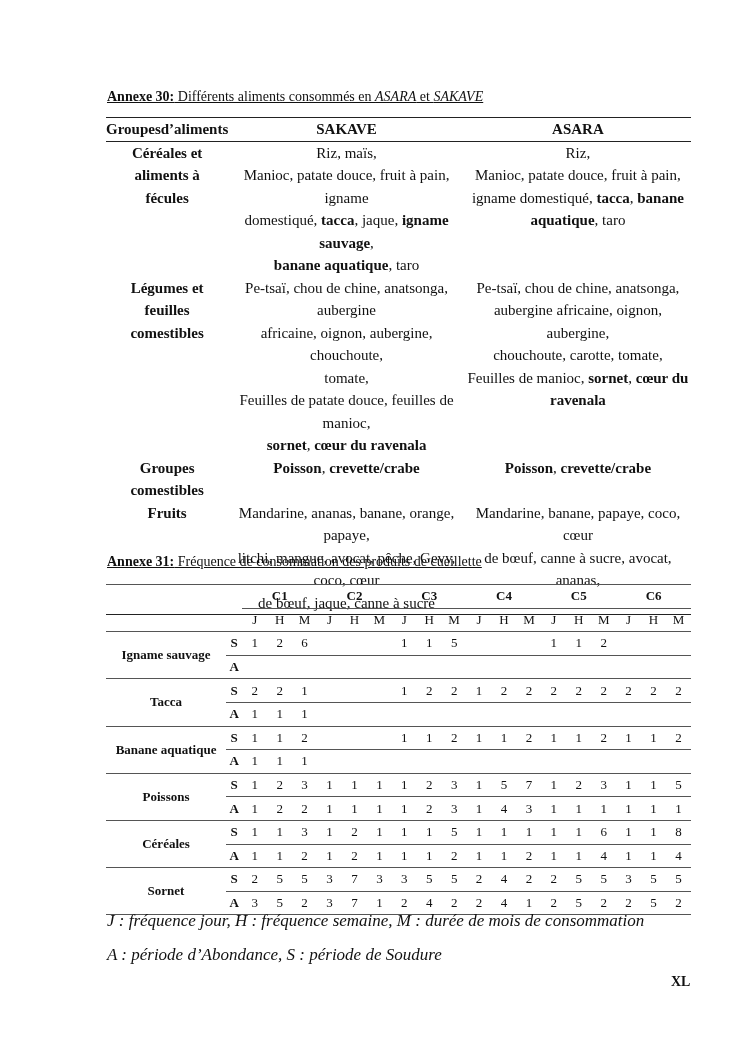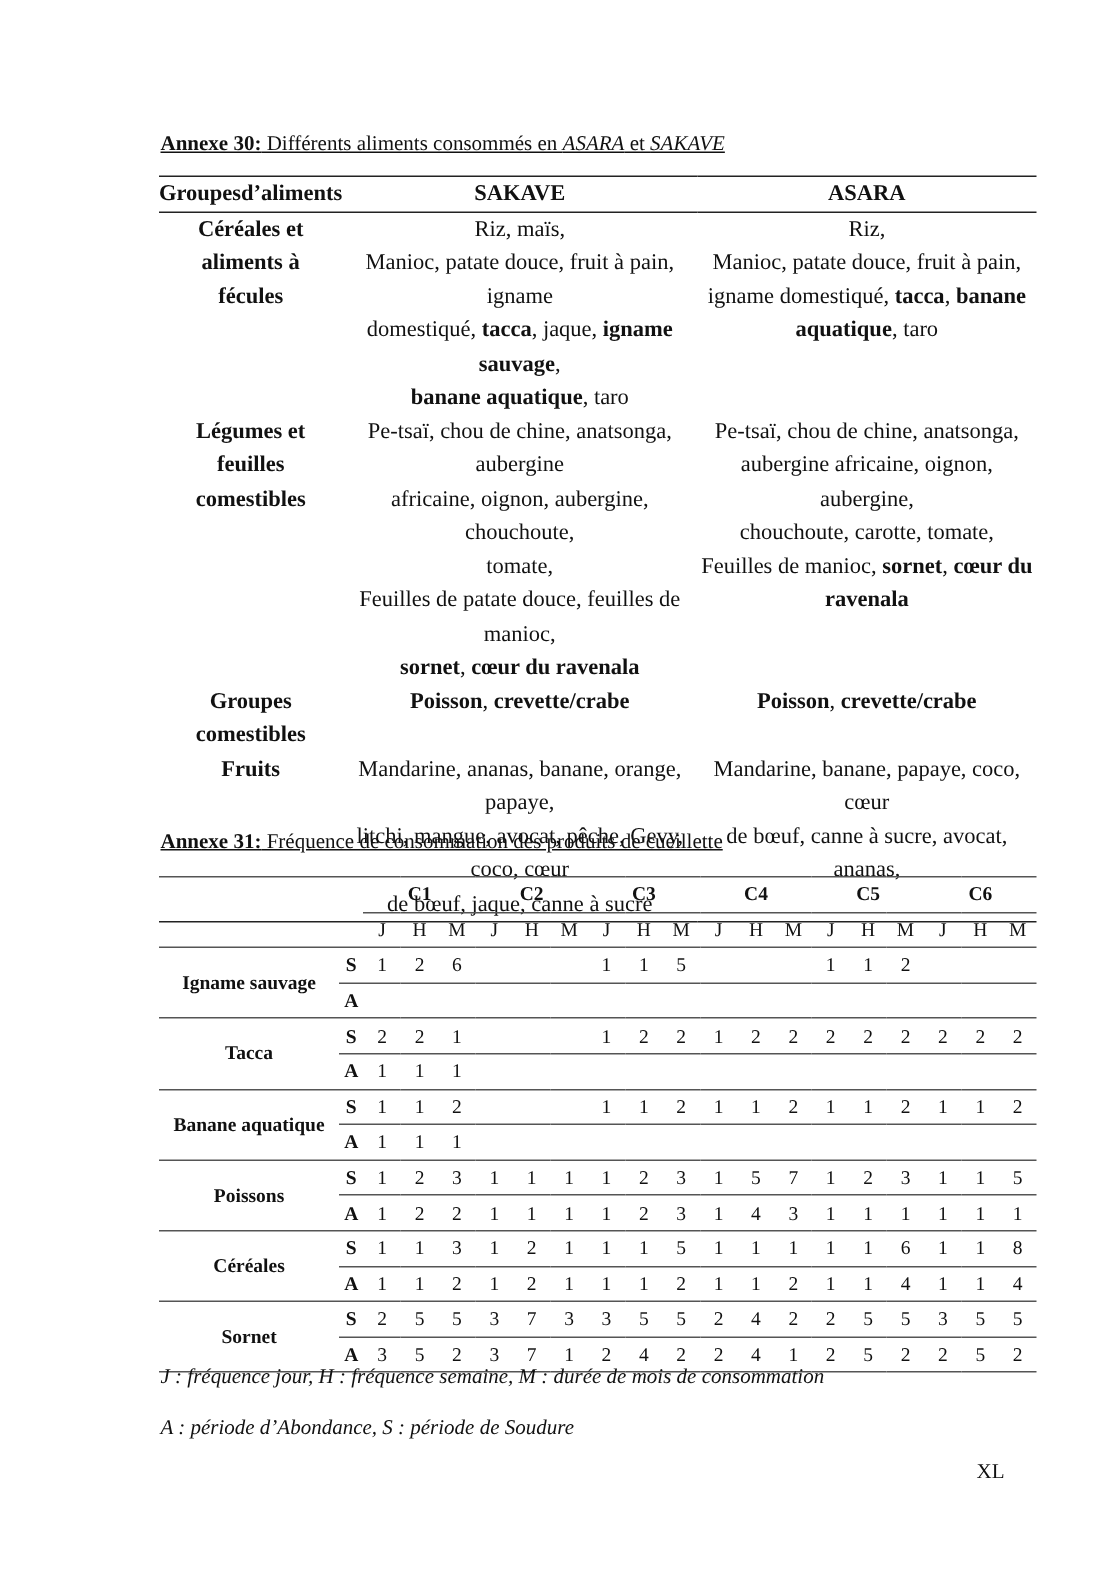--- a/index.html
+++ b/index.html
@@ -25,24 +25,24 @@
   #t31 { position: absolute; left: 106px; top: 584px; width: 585px; border-collapse: collapse; font-size: 13px; }
   #t31 td, #t31 th { text-align: center; padding: 0; height: 22.6px; font-weight: normal; }
   #t31 .hc { font-weight: bold; }
   #t31 .prod { font-weight: bold; width: 118px; }
   #t31 .per { font-weight: bold; width: 16px; }
   #t31 .num { width: 24.5px; }
   #t31 tr.top-rule td, #t31 tr.top-rule th { border-top: 1px solid #555; }
   #t31 tr.sub-rule td.rule { border-top: 1px solid #555; }
   #t31 tr.last td { border-bottom: 1px solid #555; }
 
-  .note { position: absolute; left: 107px; font-size: 14px; font-style: italic; }
+  .note { position: absolute; left: 107px; font-size: 17px; font-style: italic; }
   #note1 { top: 911px; }
   #note2 { top: 945px; font-style: italic; }
-  #pagenum { position: absolute; left: 651px; top: 974px; font-size: 14px; }
+  #pagenum { position: absolute; left: 671px; top: 974px; font-size: 14px; font-weight: bold; }
 </style>
 </head>
 <body>
 
 <div class="caption" id="cap30"><b>Annexe 30:</b><span> Différents aliments consommés en </span><i>ASARA</i><span> et </span><i>SAKAVE</i></div>
 
 <table id="t30">
   <thead>
     <tr>
       <th class="grp"><span class="line">Groupes</span><span class="line">d’aliments</span></th>

